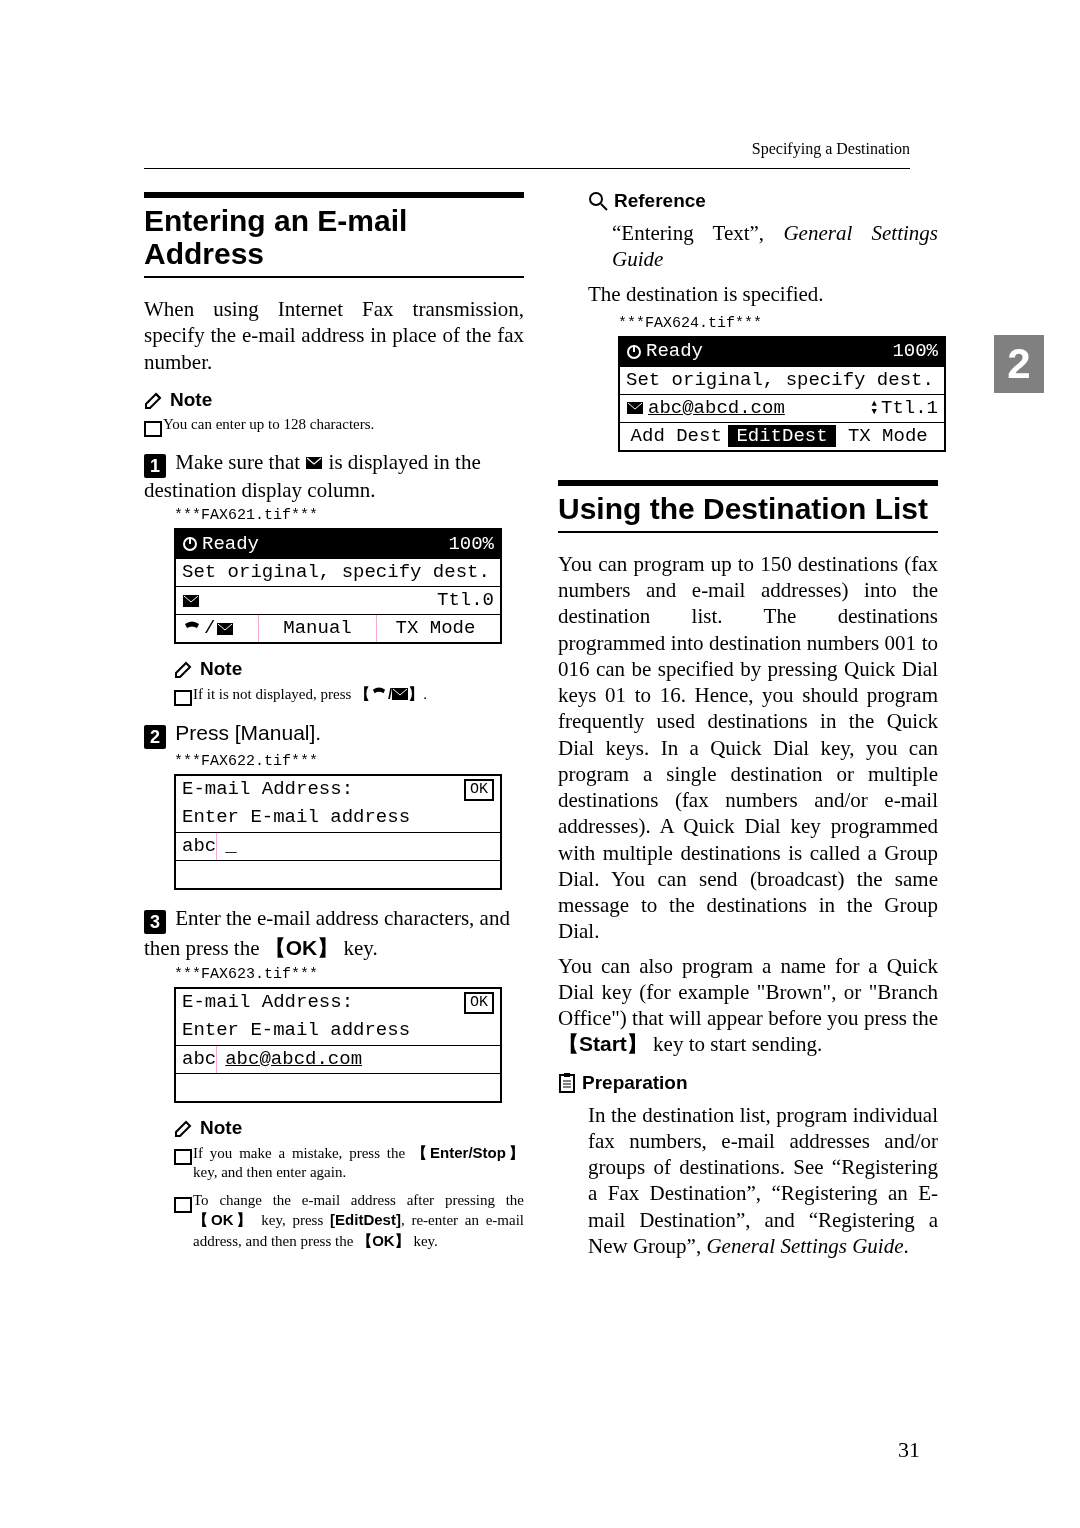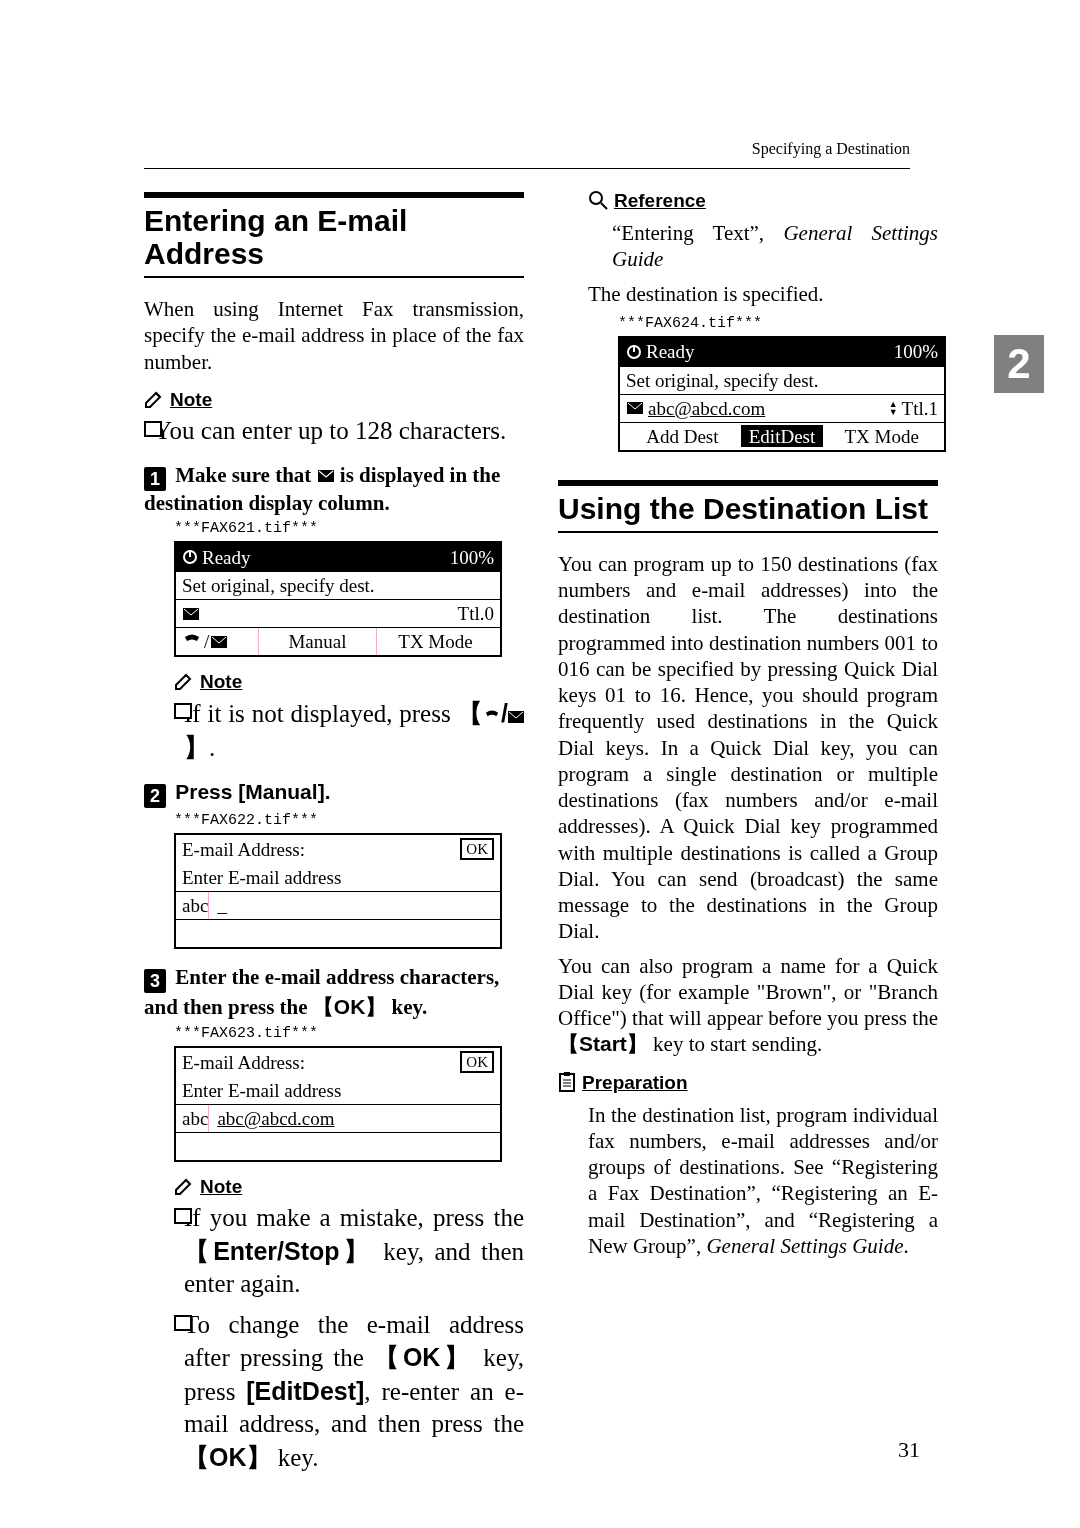--- a/index.html
+++ b/index.html
@@ -64,24 +64,23 @@
     line-height: 1.25;
     margin: 8px 0;
     text-align: justify;
   }
   .italic { font-style: italic; }
   .sans { font-family: Arial, Helvetica, sans-serif; margin-top: 6px; }
 
   
   .sub-head {
     display: flex;
-    align-items: flex-start;
+    align-items: center;
     gap: 6px;
     margin: 14px 0 4px 0;
-    text-decoration: underline;
   }
   .sub-head span.label {
     font-family: Arial, Helvetica, sans-serif;
     font-weight: bold;
     font-size: 19px;
   }
 
   
   .step-line {
     display: block;
@@ -97,34 +96,34 @@
     color: #fff;
     font-family: Arial, Helvetica, sans-serif;
     font-weight: bold;
     font-size: 18px;
     text-align: center;
     line-height: 24px;
     border-radius: 2px;
     vertical-align: -3px;
     margin-right: 4px;
   }
-  .step-text { font-weight: bold; }
+  .step-text { font-weight: normal; }
 
   .tif-label {
     font-family: "Courier New", monospace;
     font-size: 15px;
     margin: 2px 0 0 30px;
   }
 
   
   .lcd {
     border: 2px solid #000;
     margin: 4px 0 8px 30px;
     width: 324px;
-    font-family: Liberation Serif, serif;
+    font-family: Liberation Mono, monospace;
     font-size: 19px;
     line-height: 1;
   }
   .lcd-row {
     display: flex;
     height: 28px;
     align-items: center;
     padding: 0 6px;
     border-top: 1px solid #000;
     box-sizing: border-box;
@@ -165,22 +164,22 @@
   .updown { display: inline-block; vertical-align: middle; margin: 0 4px; }
 
   
   ul.note-list {
     list-style: none;
     padding-left: 0;
     margin: 4px 0 0 0;
   }
   ul.note-list > li {
     position: relative;
-    padding-left: 10px;
-    font-size: 25px;
+    padding-left: 19px;
+    font-size: 15px;
     line-height: 1.3;
     text-align: justify;
     margin-bottom: 8px;
   }
   ul.note-list > li::before {
     content: "";
     position: absolute;
     left: 0;
     top: 6px;
     width: 14px;

